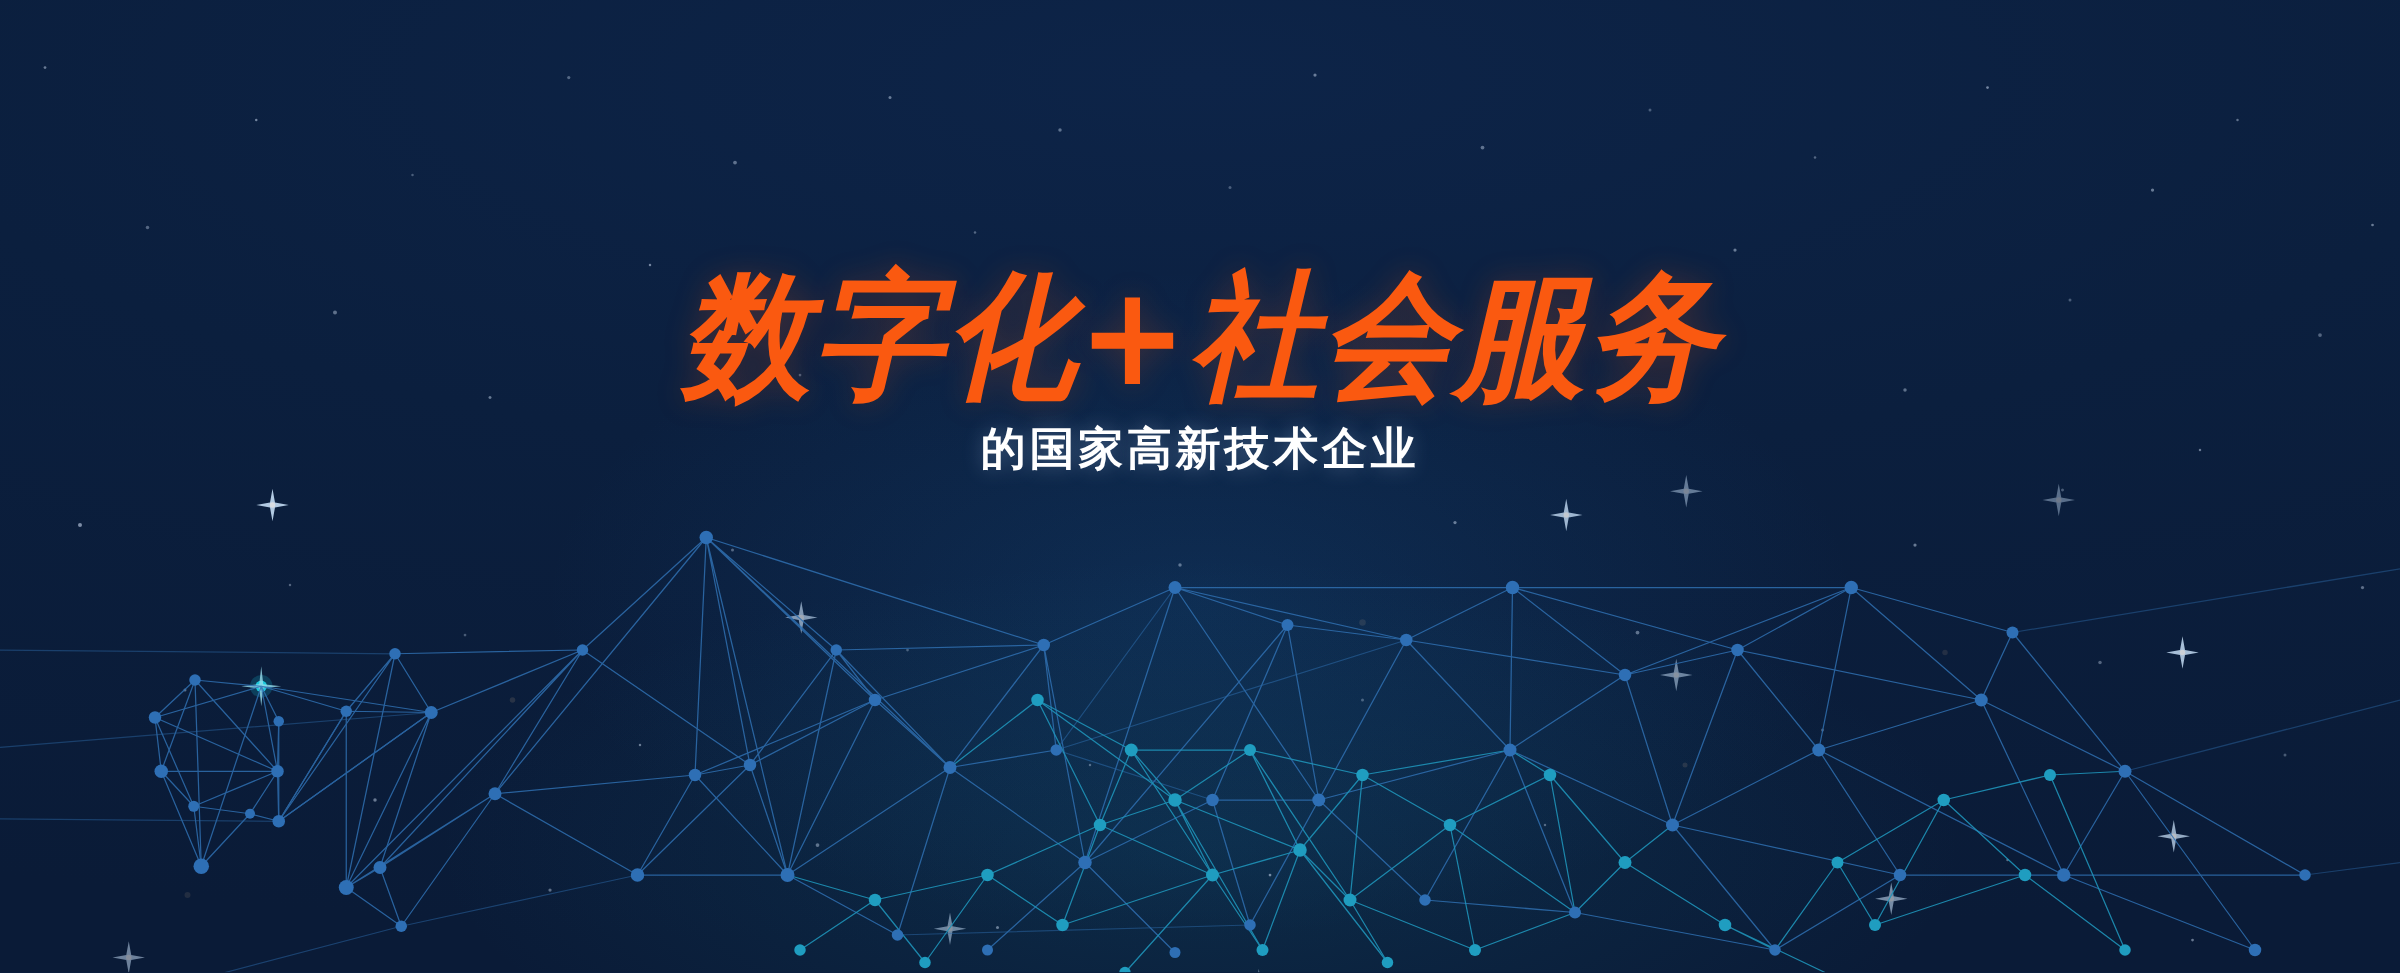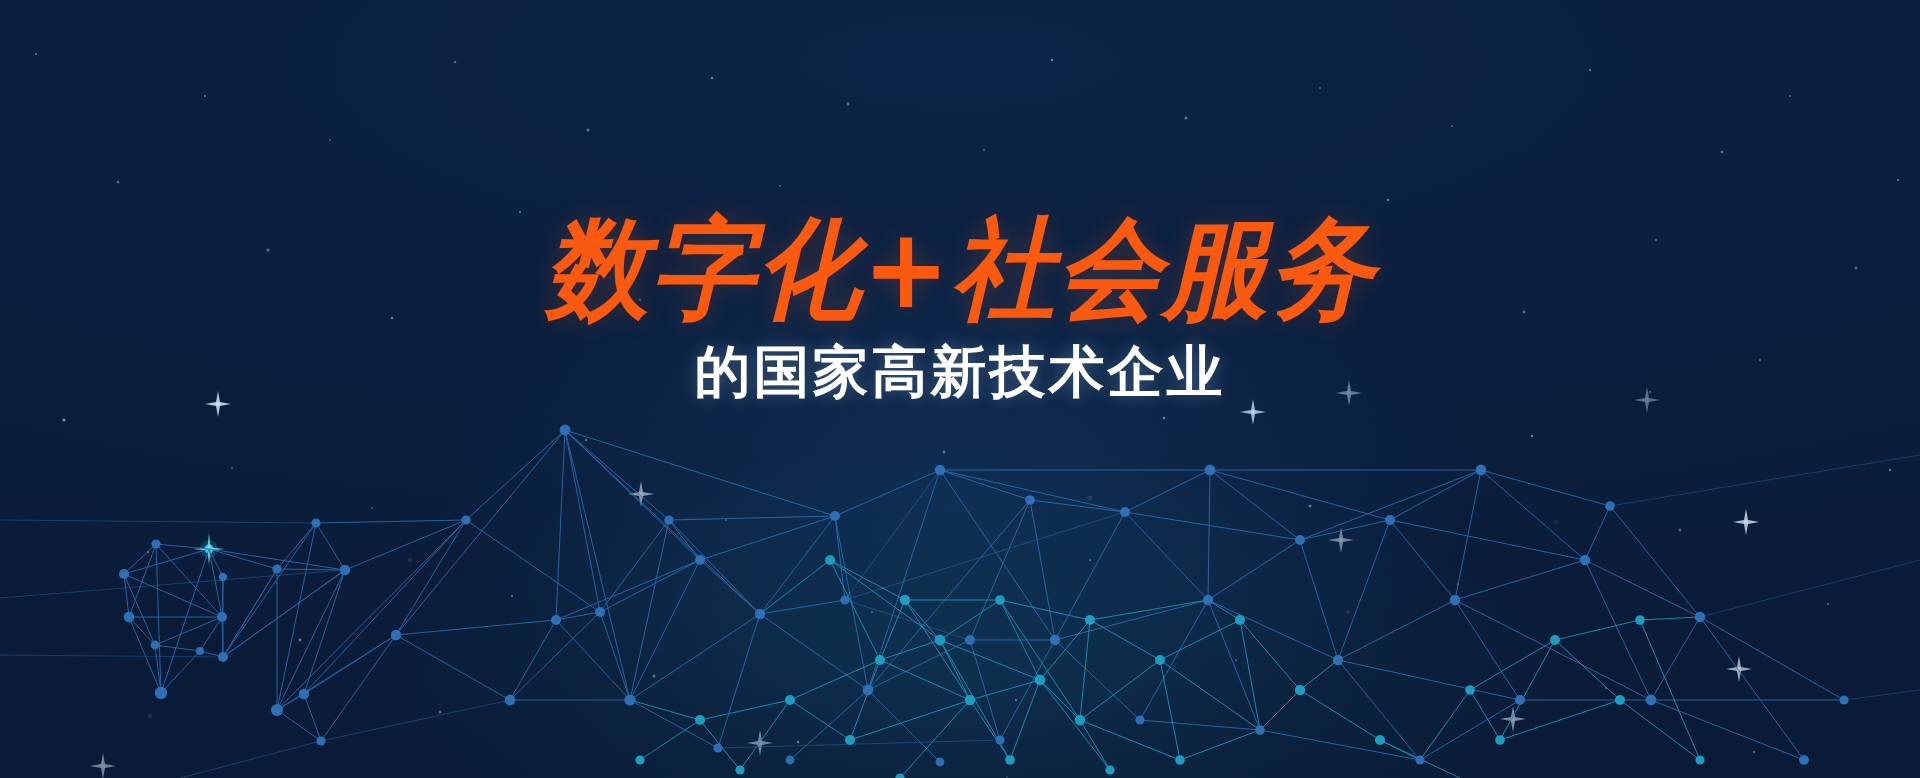--- a/index.html
+++ b/index.html
@@ -46,21 +46,21 @@
     text-shadow:0 0 24px rgba(250,89,16,0.22);
     white-space:nowrap;
     transform:scaleY(1.06);
     transform-origin:center top;
   }
   #subtitle{
     display:block;
     margin-top:16px;
     font-family:"DejaVu Serif", serif;
     font-weight:700;
-    font-size:56px;
+    font-size:36px;
     letter-spacing:3px;
     color:#ffffff;
     text-shadow:0 0 16px rgba(190,220,255,0.30);
     white-space:nowrap;
   }
 </style>
 </head>
 <body>
 
 <div id="stage">

